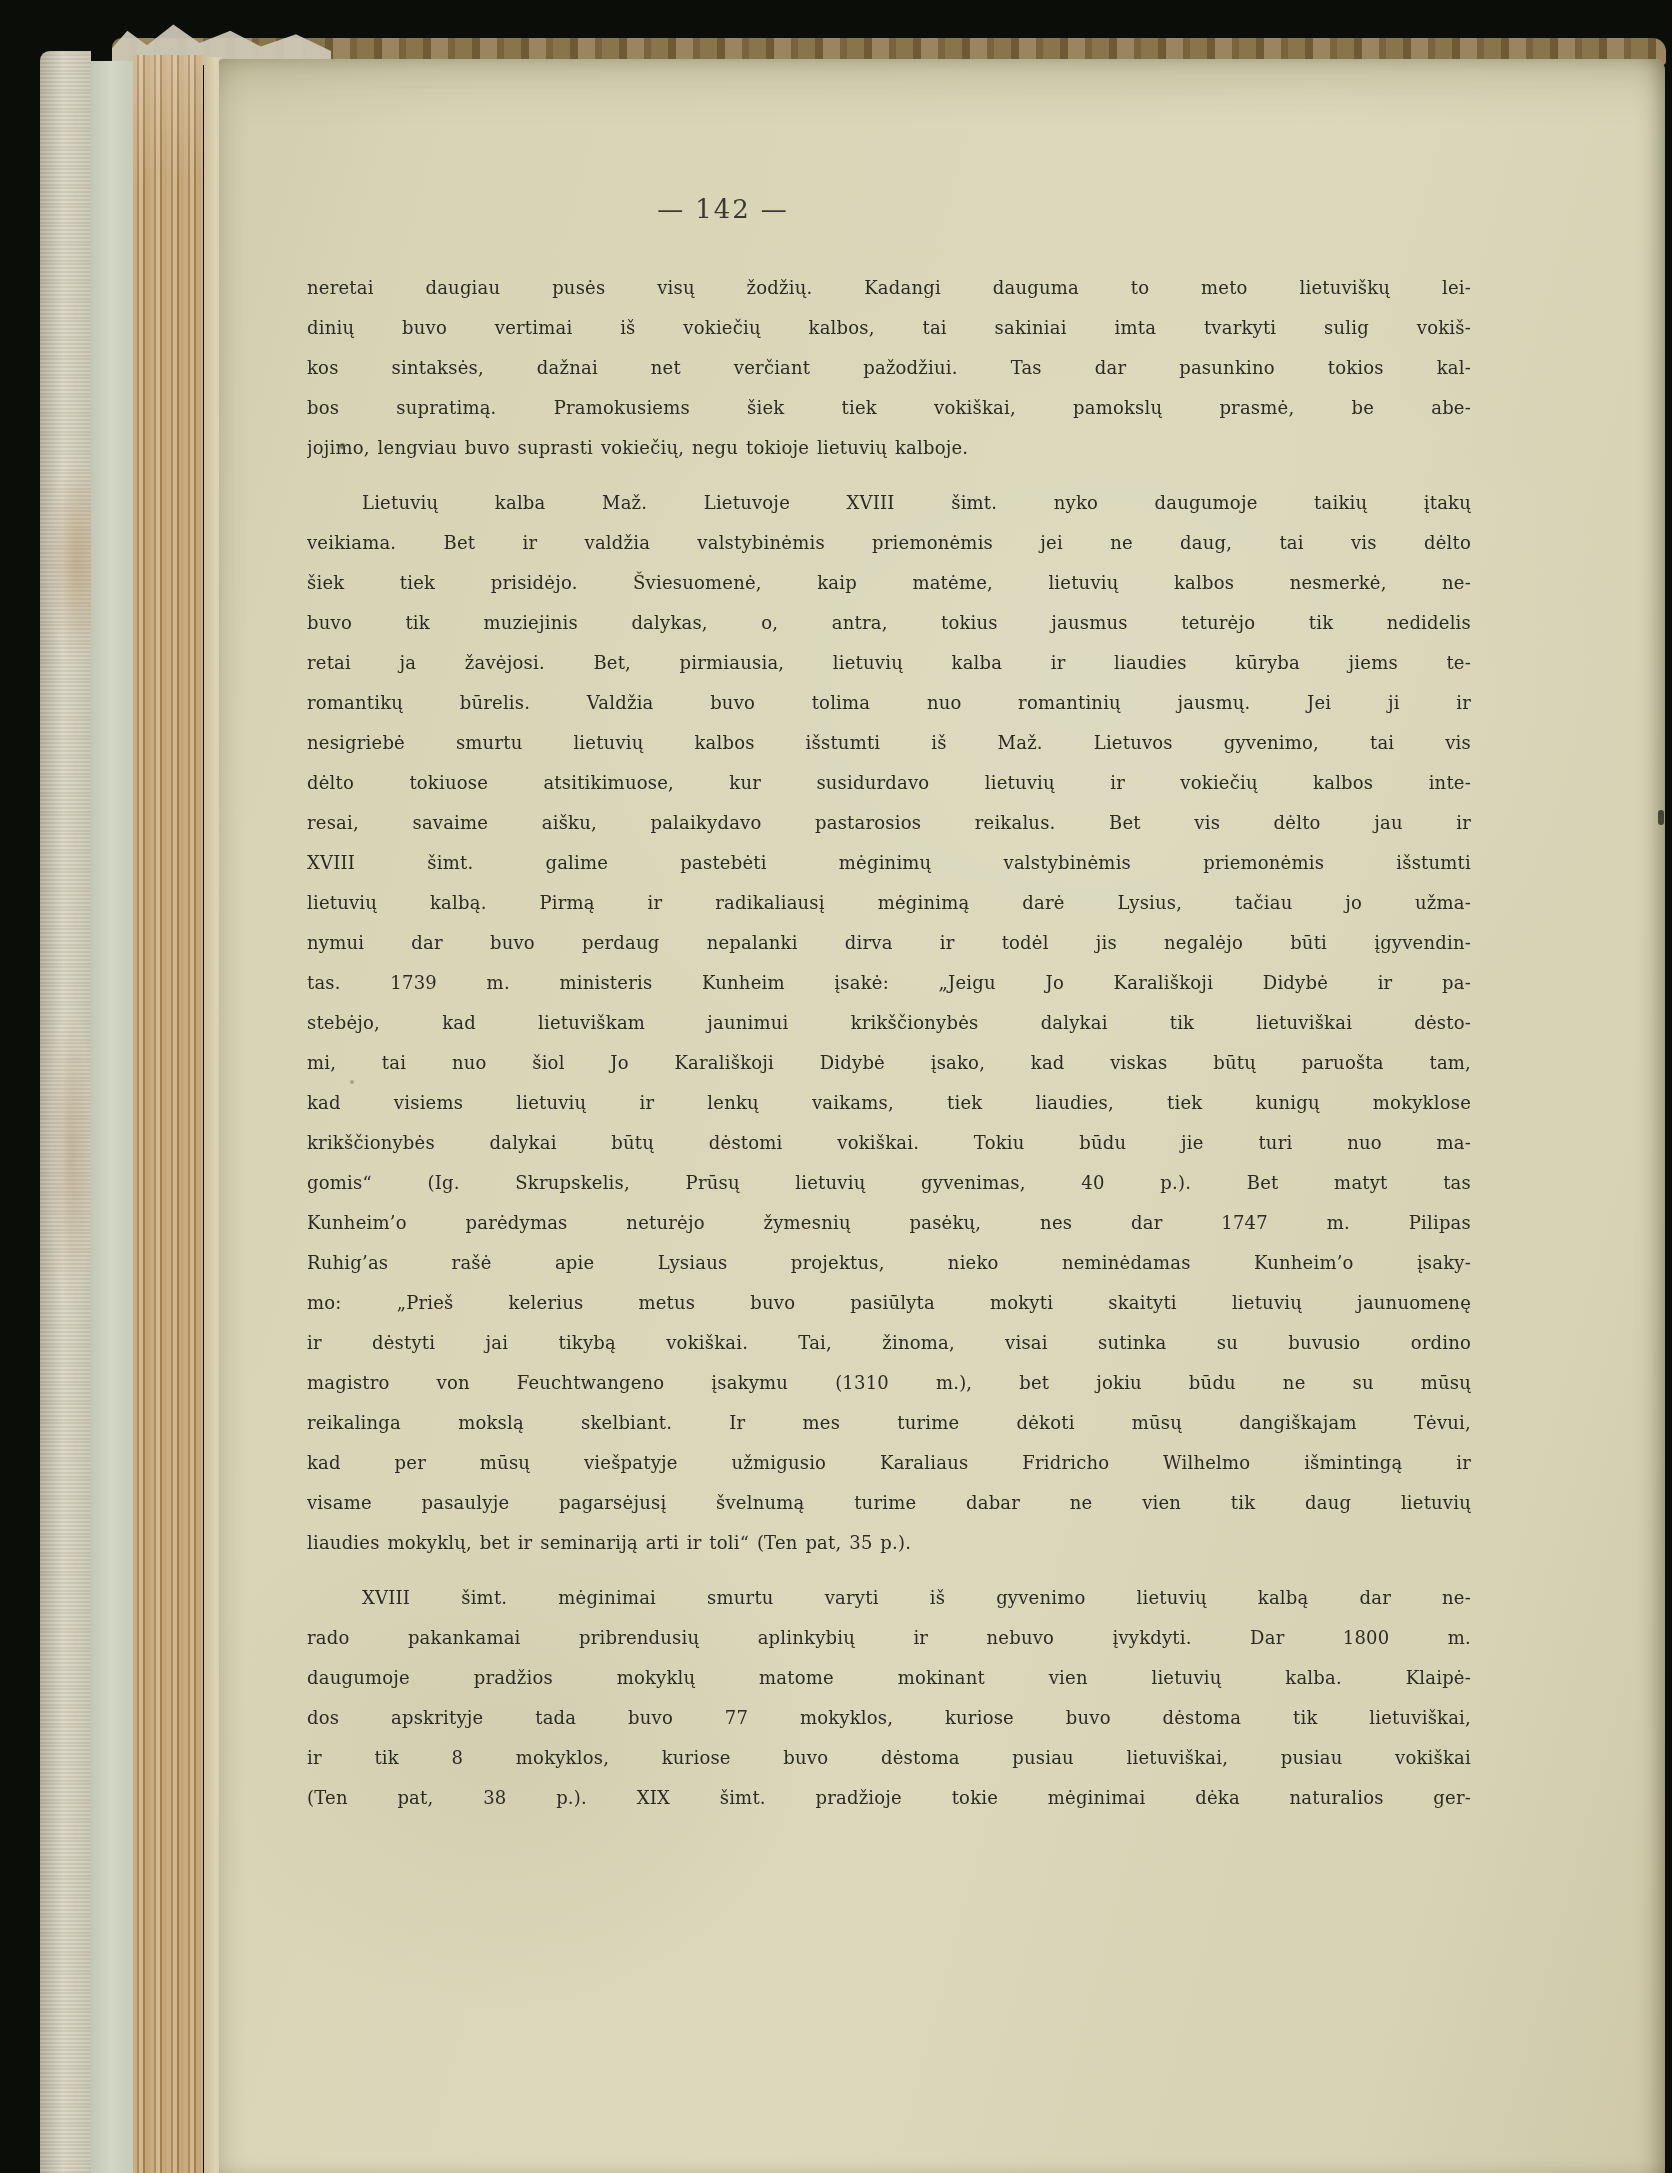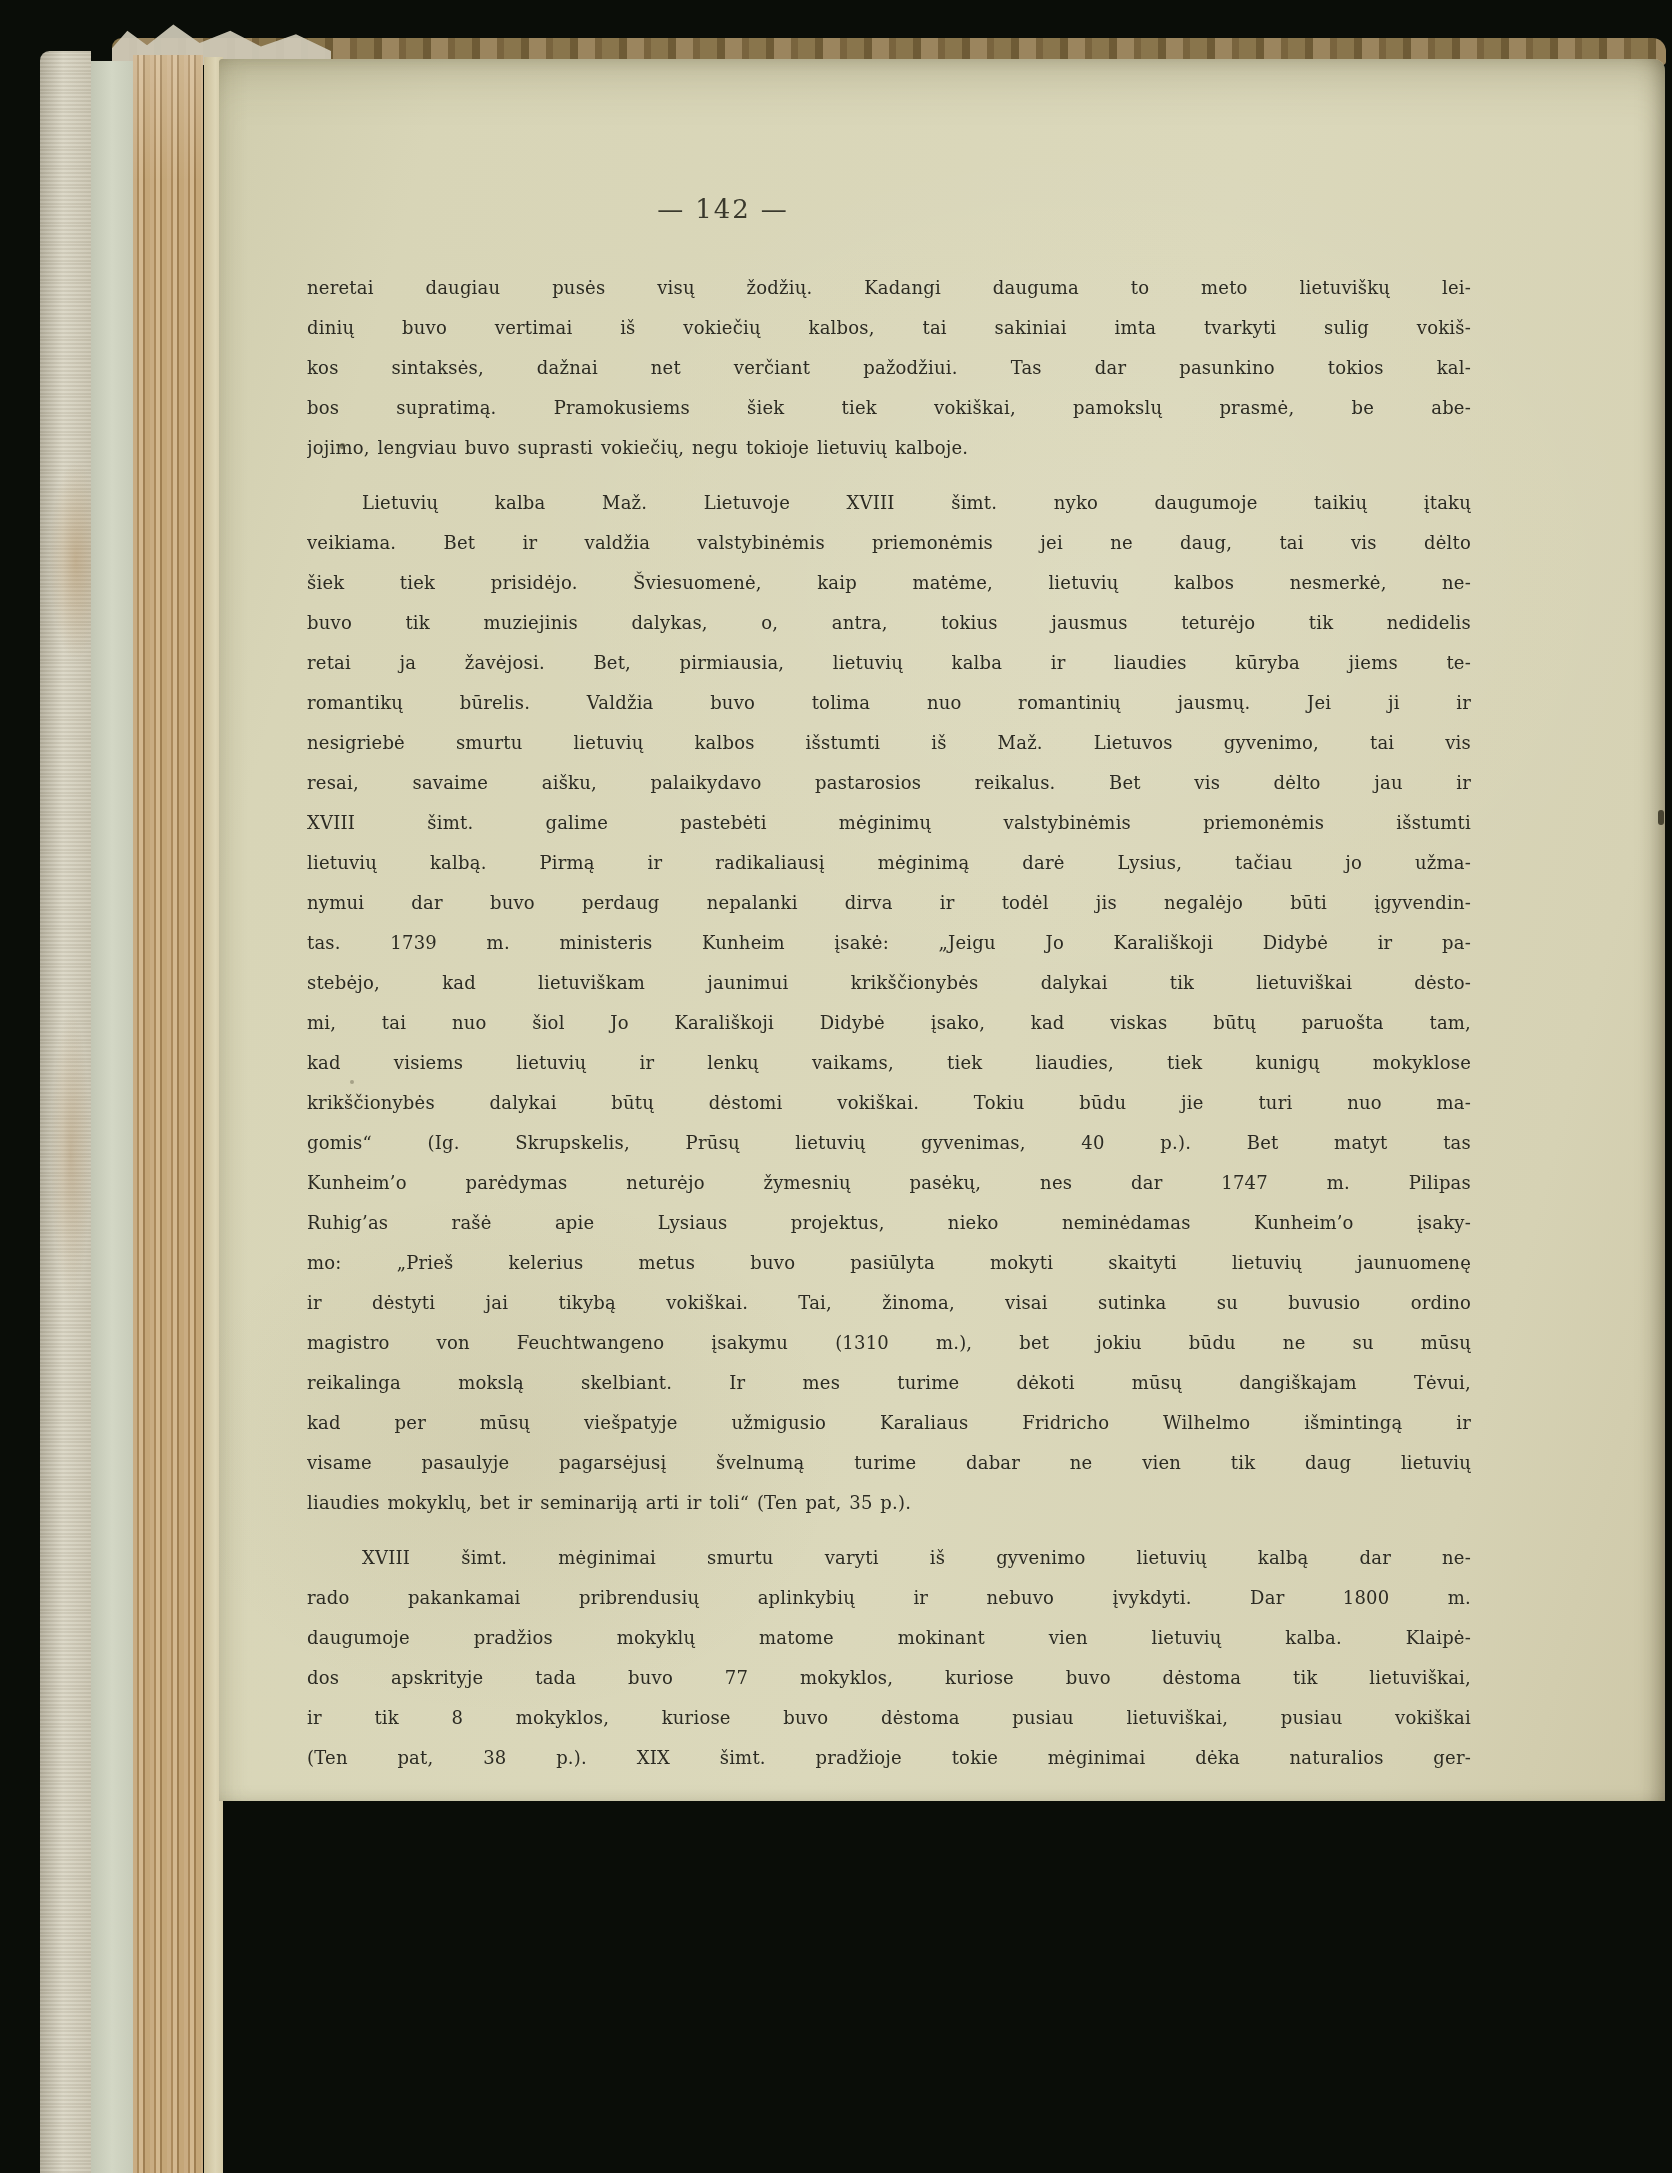--- a/index.html
+++ b/index.html
@@ -43,21 +43,21 @@
     background:
       linear-gradient(180deg, rgba(255,255,255,.18), transparent 6%),
       repeating-linear-gradient(90deg,#c9ac82 0 3.8px,#ab8a5c 3.8px 5.7px,#d3b88f 5.7px 10.5px,#9f7f52 10.5px 12.4px,#c4a678 12.4px 17px);
   }
   .stack-light{
     position:absolute;left:204px;top:57px;width:19px;height:2116px;
     background:linear-gradient(90deg,#cbbf9b,#ddd5b6 60%,#d2c8a6);
   }
   
   .page{
-    position:absolute;left:219px;top:59px;width:1446px;height:1742px;
+    position:absolute;left:219px;top:59px;width:1446px;height:2114px;
     background:
       radial-gradient(856px 666px at 60% 30%, rgba(255,255,255,.07), transparent 70%),
       radial-gradient(476px 380px at 20% 80%, rgba(110,95,55,.07), transparent 70%),
       linear-gradient(105deg,#d0cdae 0%,#d8d5b7 12%,#dbd8bb 55%,#d6d2b4 85%,#cec8a8 100%);
     border-radius:2.9px 11.4px 0 0;
     box-shadow:
       inset 0 44px 57px -42px rgba(90,78,46,.38),
       inset -15px 0 25px -13.3px rgba(55,45,22,.55),
       inset 17px 0 28.5px -19px rgba(90,78,46,.30);
   }
@@ -104,20 +104,21 @@
         <div class="line last">jojimo, lengviau buvo suprasti vokiečių, negu tokioje lietuvių kalboje.</div>
       </div>
       <div class="paragraph indent">
         <div class="line">Lietuvių kalba Maž. Lietuvoje XVIII šimt. nyko daugumoje taikių įtakų</div>
         <div class="line">veikiama. Bet ir valdžia valstybinėmis priemonėmis jei ne daug, tai vis dėlto</div>
         <div class="line">šiek tiek prisidėjo.  Šviesuomenė, kaip matėme, lietuvių kalbos nesmerkė, ne-</div>
         <div class="line">buvo tik muziejinis dalykas,  o,  antra,  tokius jausmus teturėjo tik nedidelis</div>
         <div class="line">retai ja žavėjosi.  Bet, pirmiausia, lietuvių kalba ir liaudies kūryba jiems te-</div>
         <div class="line">romantikų būrelis.  Valdžia buvo tolima nuo romantinių jausmų.  Jei ji ir</div>
         <div class="line">nesigriebė smurtu lietuvių kalbos išstumti iš Maž. Lietuvos gyvenimo, tai vis</div>
+        <div class="line">dėlto tokiuose atsitikimuose, kur susidurdavo lietuvių ir vokiečių kalbos inte-</div>
         <div class="line">resai, savaime aišku, palaikydavo pastarosios reikalus.  Bet vis dėlto jau ir</div>
         <div class="line">XVIII šimt. galime pastebėti mėginimų valstybinėmis priemonėmis išstumti</div>
         <div class="line">lietuvių kalbą.  Pirmą ir radikaliausį mėginimą darė Lysius, tačiau jo užma-</div>
         <div class="line">nymui dar buvo perdaug nepalanki dirva ir todėl jis negalėjo būti įgyvendin-</div>
         <div class="line">tas.  1739 m. ministeris Kunheim įsakė: „Jeigu Jo Karališkoji Didybė ir pa-</div>
         <div class="line">stebėjo, kad lietuviškam jaunimui krikščionybės dalykai tik lietuviškai dėsto-</div>
         <div class="line">mi, tai nuo šiol Jo Karališkoji Didybė įsako, kad viskas būtų paruošta tam,</div>
         <div class="line">kad visiems lietuvių ir lenkų vaikams, tiek liaudies, tiek kunigų mokyklose</div>
         <div class="line">krikščionybės dalykai būtų dėstomi vokiškai.  Tokiu būdu jie turi nuo ma-</div>
         <div class="line">gomis“ (Ig. Skrupskelis, Prūsų lietuvių gyvenimas, 40 p.).  Bet matyt tas</div>

